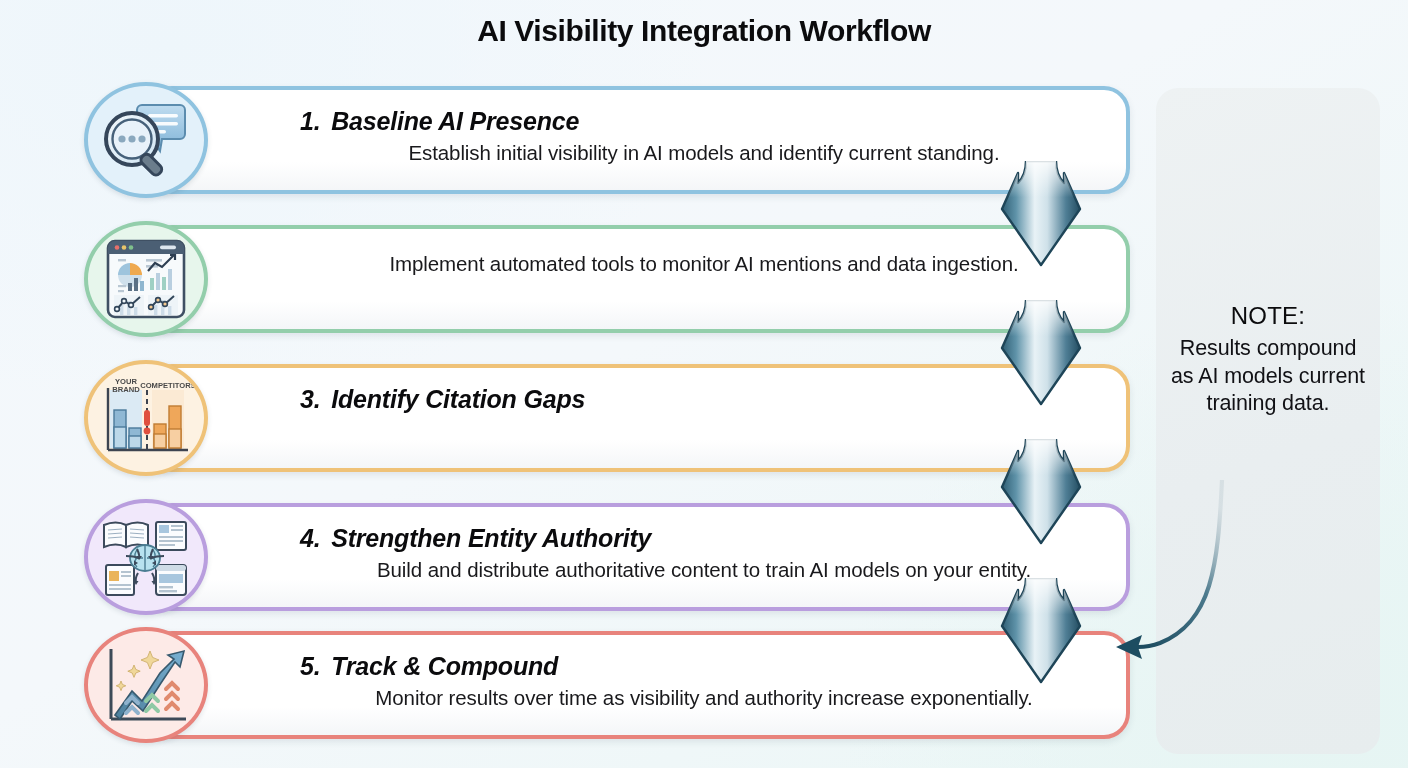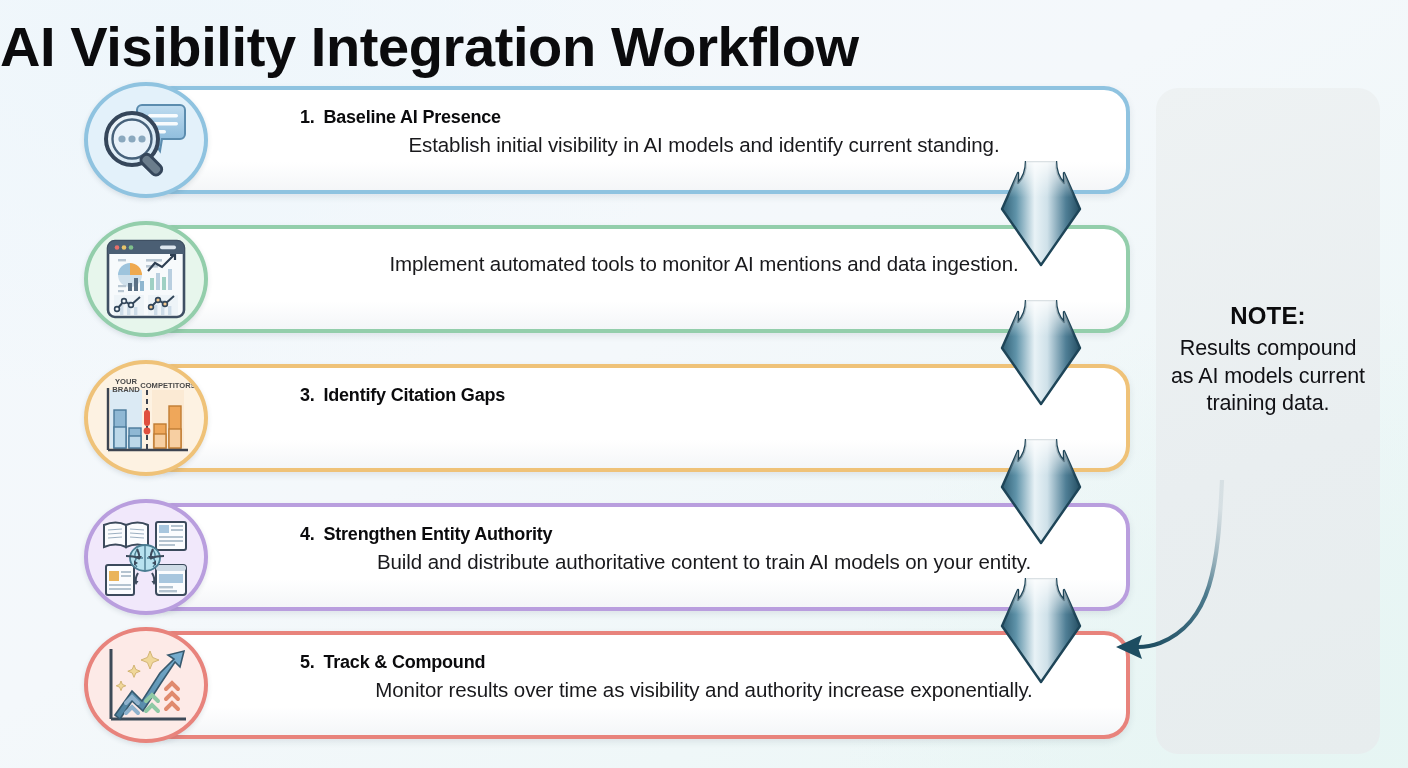--- a/index.html
+++ b/index.html
@@ -13,21 +13,22 @@
     width: 1408px; height: 768px;
     background:
       radial-gradient(ellipse 900px 600px at 12% 6%, #eef6fb 0%, rgba(238,246,251,0) 60%),
       radial-gradient(ellipse 800px 700px at 95% 95%, #e6f5f3 0%, rgba(230,245,243,0) 62%),
       linear-gradient(150deg, #f3f8fc 0%, #f4f8fb 45%, #eaf6f5 100%);
   }
 
   
   #title {
     position: absolute; left: 0; top: 14px; width: 1408px;
-    font-size: 56px; font-weight: bold; letter-spacing: -0.4px;
+    text-align: center;
+    font-size: 30px; font-weight: bold; letter-spacing: -0.4px;
     color: #0b0b0d;
   }
 
   
   #steps {
     position: absolute; left: 84px; top: 86px;
     width: 1046px; height: 668px;
   }
   .step {
     position: absolute; left: 0; width: 1046px; height: 108px;
@@ -37,23 +38,24 @@
     width: 984px; height: 108px;
     background: linear-gradient(180deg, #ffffff 0%, #ffffff 72%, #f4f6f8 100%);
     border-radius: 26px;
     border: 4px solid var(--accent);
     box-shadow: 0 3px 7px rgba(40,60,80,0.10);
   }
   .step .textwrap {
     position: absolute; left: 150px; top: 17px; right: 18px;
   }
   .step .st-title {
-    font-size: 18px; font-weight: bold; color: #0b0b0d;
+    font-size: 25px; font-weight: bold; color: #0b0b0d;
     letter-spacing: -0.2px; white-space: nowrap;
     line-height: 1.12;
+    font-style: italic;
   }
   .step .st-num { margin-right: 4px; }
   .step .st-desc {
     margin-top: 6px;
     font-size: 20.5px; color: #19191c; white-space: nowrap;
     letter-spacing: -0.1px;
     text-align: center;
   }
 
   
@@ -81,21 +83,21 @@
     position: absolute; left: 1156px; top: 88px;
     width: 224px; height: 666px;
     background: linear-gradient(160deg, #eef2f3 0%, #e9eef0 55%, #e7edee 100%);
     border-radius: 22px;
   }
   #note .note-inner {
     position: absolute; left: 0; right: 0; top: 214px;
     text-align: center; padding: 0 10px;
   }
   #note .note-head {
-    font-size: 24px; font-weight: bold; color: #0b0b0d;
+    font-size: 24px; font-weight: normal; color: #0b0b0d;
     letter-spacing: 0.2px; margin-bottom: 5px;
   }
   #note .note-body {
     font-size: 21.5px; color: #111115; line-height: 1.29;
     letter-spacing: -0.1px;
   }
   #curve { position: absolute; left: 1100px; top: 480px; width: 180px; height: 250px; z-index: 6; }
 </style>
 </head>
 <body>

